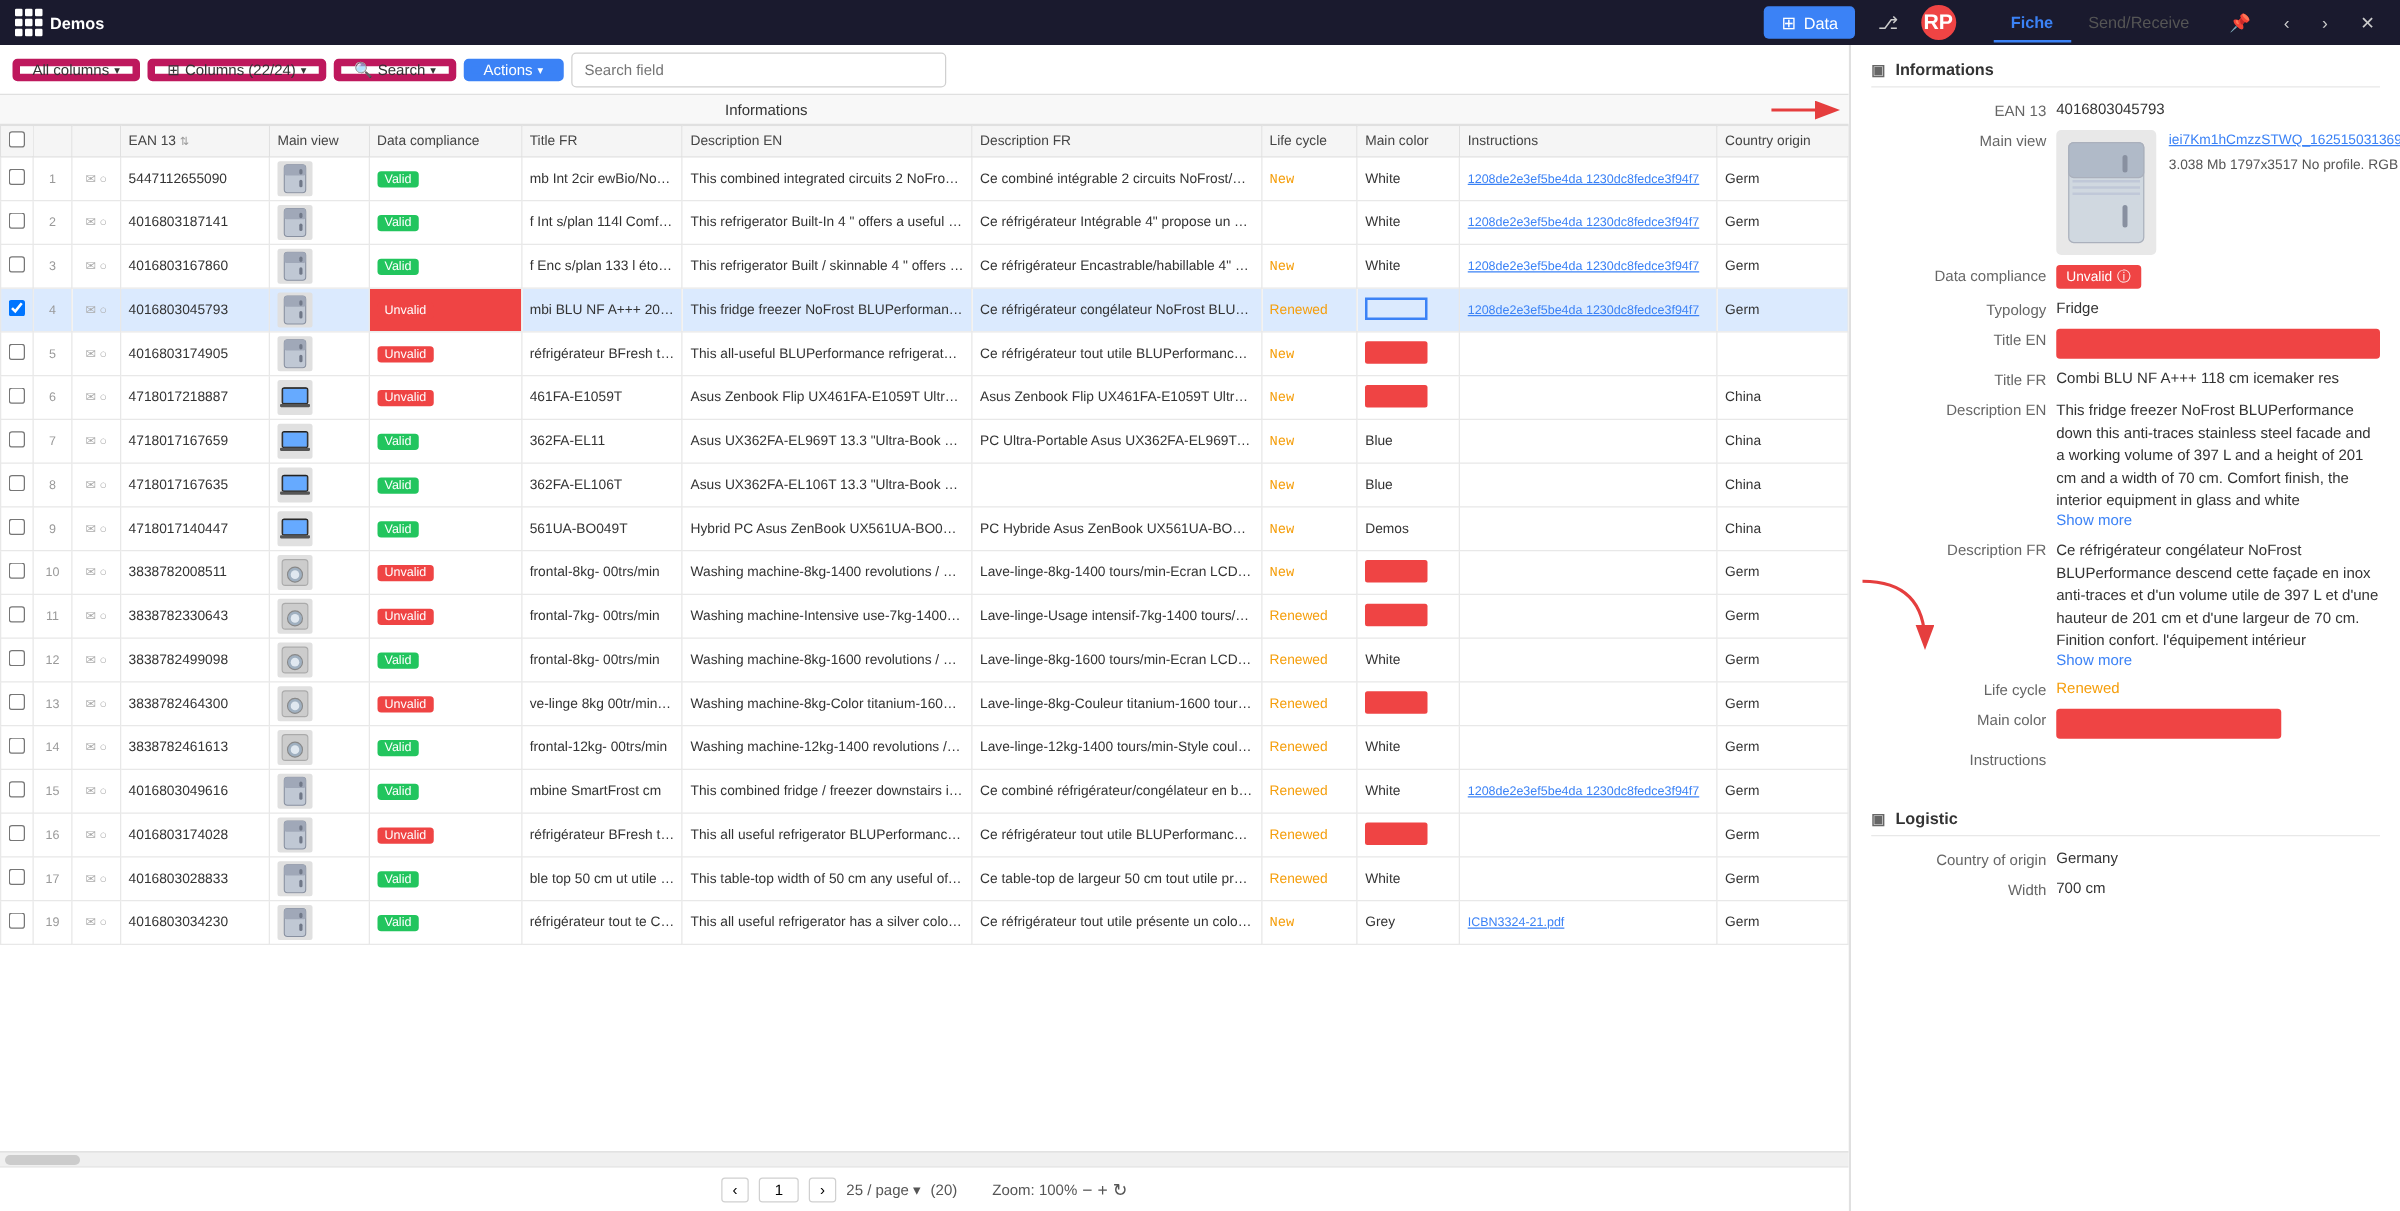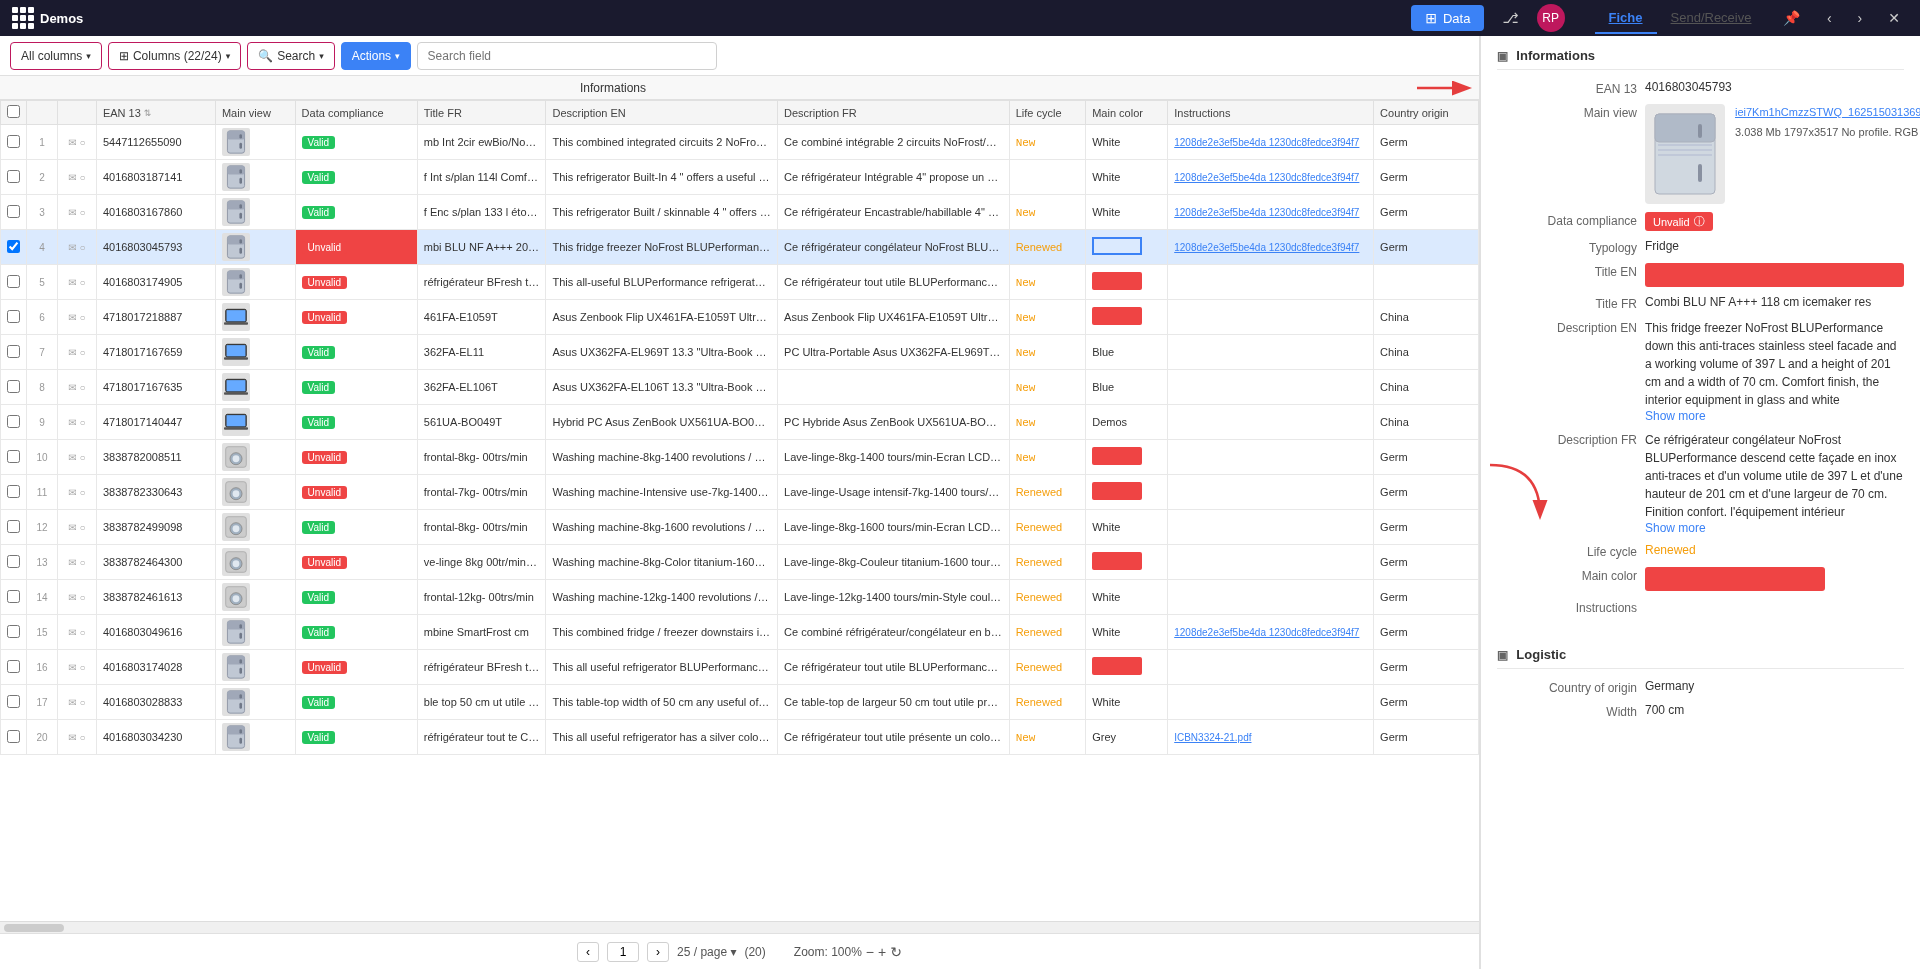--- a/index.html
+++ b/index.html
@@ -7,26 +7,26 @@
     
     
     .top-bar { display: flex; align-items: center; background: #1a1a2e; height: 36px; padding: 0 12px; gap: 10px; }
     .top-bar-logo { display: flex; align-items: center; gap: 6px; color: #fff; font-size: 13px; font-weight: 600; }
     .grid-icon { display: grid; grid-template-columns: repeat(3,6px); gap: 2px; }
     .grid-icon span { width: 6px; height: 6px; background: #fff; border-radius: 1px; }
     .top-bar-spacer { flex: 1; }
     .top-bar-btn { display: flex; align-items: center; gap: 6px; background: #3b82f6; color: #fff; border: none; border-radius: 4px; padding: 4px 14px; font-size: 13px; cursor: pointer; height: 26px; }
     .top-bar-btn .icon { font-size: 14px; }
     .top-bar-icon-btn { background: none; border: none; color: #ccc; cursor: pointer; padding: 4px 8px; border-radius: 4px; font-size: 14px; }
-    .top-bar-avatar { width: 28px; height: 28px; border-radius: 50%; background: #be185d; color: #fff; display: flex; align-items: center; justify-content: center; font-size: 12px; font-weight: 400; }
+    .top-bar-avatar { width: 28px; height: 28px; border-radius: 50%; background: #ef4444; color: #fff; display: flex; align-items: center; justify-content: center; font-size: 17px; font-weight: 700; }
     .top-bar-tabs { display: flex; align-items: center; height: 100%; margin-left: 20px; }
 
     
     .toolbar { display: flex; align-items: center; background: #fff; border-bottom: 1px solid #e0e0e0; height: 40px; padding: 0 10px; gap: 6px; }
-    .toolbar-btn { display: flex; align-items: center; gap: 4px; border: 1px solid #be185d; background: #fff; border-radius: 4px; padding: 3px 10px; font-size: 12px; cursor: pointer; height: 28px; color: #333; }
+    .toolbar-btn { display: flex; align-items: center; gap: 4px; border: 6px solid #be185d; background: #fff; border-radius: 4px; padding: 3px 10px; font-size: 12px; cursor: pointer; height: 16px; color: #333; }
     .toolbar-btn.blue { background: #3b82f6; color: #fff; border-color: #3b82f6; }
     .toolbar-btn .caret { font-size: 9px; }
     .search-input-wrap { flex: 1; max-width: 300px; }
     .search-input { width: 100%; border: 1px solid #d0d0d0; border-radius: 4px; padding: 3px 10px; font-size: 12px; height: 28px; color: #999; outline: none; }
 
     
     .main-layout { display: flex; height: calc(100vh - 36px); }
     
     
     .data-section { flex: 1; display: flex; flex-direction: column; overflow: hidden; background: #fff; border-right: 1px solid #e0e0e0; }
@@ -58,21 +58,21 @@
     .pagination { display: flex; align-items: center; justify-content: center; gap: 8px; padding: 6px 12px; background: #fff; border-top: 1px solid #e0e0e0; height: 36px; }
     .pagination-btn { background: none; border: 1px solid #d0d0d0; border-radius: 3px; padding: 2px 8px; font-size: 12px; cursor: pointer; }
     .page-input { width: 32px; border: 1px solid #d0d0d0; border-radius: 3px; text-align: center; font-size: 12px; padding: 2px 4px; }
     .per-page { font-size: 12px; color: #555; }
     .zoom-controls { display: flex; align-items: center; gap: 4px; font-size: 12px; color: #555; margin-left: 20px; }
     .zoom-btn { background: none; border: none; cursor: pointer; font-size: 14px; color: #555; }
     .refresh-btn { background: none; border: none; cursor: pointer; font-size: 14px; color: #555; }
 
     
     .right-panel { width: 440px; background: #fff; overflow-y: auto; border-left: 1px solid #e0e0e0; display: flex; flex-direction: column; }
-    .rp-tab { padding: 0 14px; height: 32px; display: flex; align-items: center; font-size: 13px; cursor: pointer; color: #555; border-bottom: 2px solid transparent; text-decoration: underline; }
+    .rp-tab { padding: 0 14px; height: 32px; display: flex; align-items: center; font-size: 13px; cursor: pointer; color: #555; border-bottom: 2px solid transparent; }
     .rp-tab.active { color: #3b82f6; border-bottom: 2px solid #3b82f6; font-weight: 600; }
     
     .panel-section { padding: 12px 16px; }
     .panel-section-header { display: flex; align-items: center; gap: 8px; margin-bottom: 10px; color: #333; font-weight: 600; font-size: 13px; border-bottom: 1px solid #e8e8e8; padding-bottom: 6px; }
     .panel-section-header .collapse-icon { color: #666; font-size: 12px; }
     
     .field-row { display: grid; grid-template-columns: 140px 1fr; gap: 8px; margin-bottom: 8px; align-items: start; }
     .field-label { font-size: 12px; color: #666; font-weight: 500; text-align: right; padding-top: 2px; }
     .field-value { font-size: 12px; color: #333; }
     .field-value.red-bg { background: #ef4444; height: 24px; border-radius: 3px; }
@@ -659,21 +659,21 @@
 ut utile Comfort</td>
               <td style="max-width: 180px;">This table-top width of 50 cm any useful offers a volume of 136</td>
               <td style="max-width: 180px;">Ce table-top de largeur 50 cm tout utile propose un volume utile de</td>
               <td><span class="lifecycle-renewed">Renewed</span></td>
               <td>White</td>
               <td></td>
               <td>Germ</td>
             </tr>
             <tr>
               <td class="checkbox-cell"><input type="checkbox" style=""></td>
-              <td class="row-num">20</td>
+              <td class="row-num">19</td>
               <td style="font-size: 10px; color: rgb(170, 170, 170); text-align: center;">✉ ○</td>
               <td>4016803034230</td>
               <td>
                 <div class="thumb">
                   <svg viewBox="0 0 28 28" width="24" height="24">
                     <rect x="4" y="1" width="20" height="26" rx="3" fill="#c0c8d4" stroke="#8890a0" stroke-width="1"></rect>
                     <rect x="4" y="1" width="20" height="10" rx="2" fill="#a0a8b8"></rect>
                     <rect x="18" y="5" width="3" height="5" rx="1.5" fill="#707888"></rect>
                     <rect x="18" y="15" width="3" height="7" rx="1.5" fill="#707888"></rect>
                   </svg>

